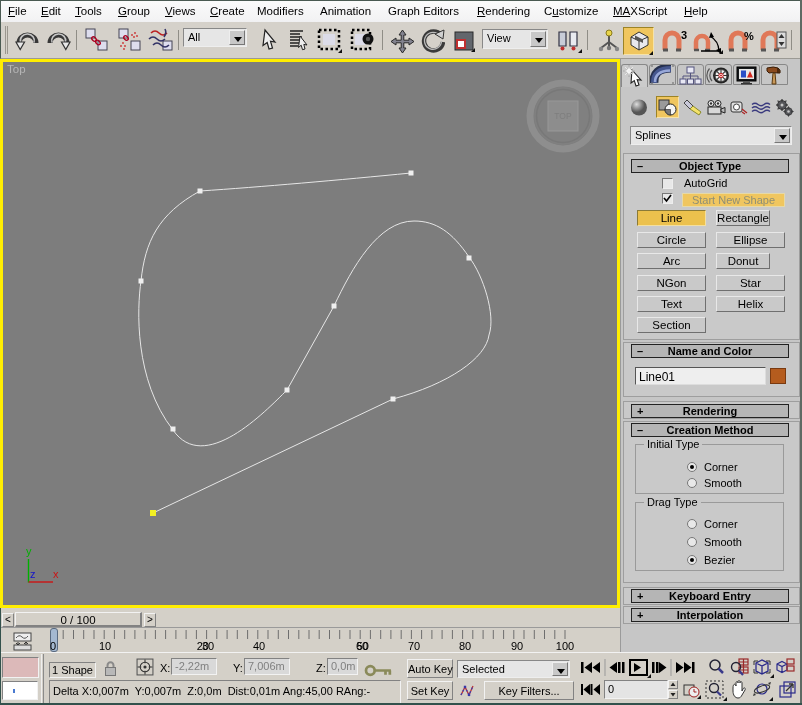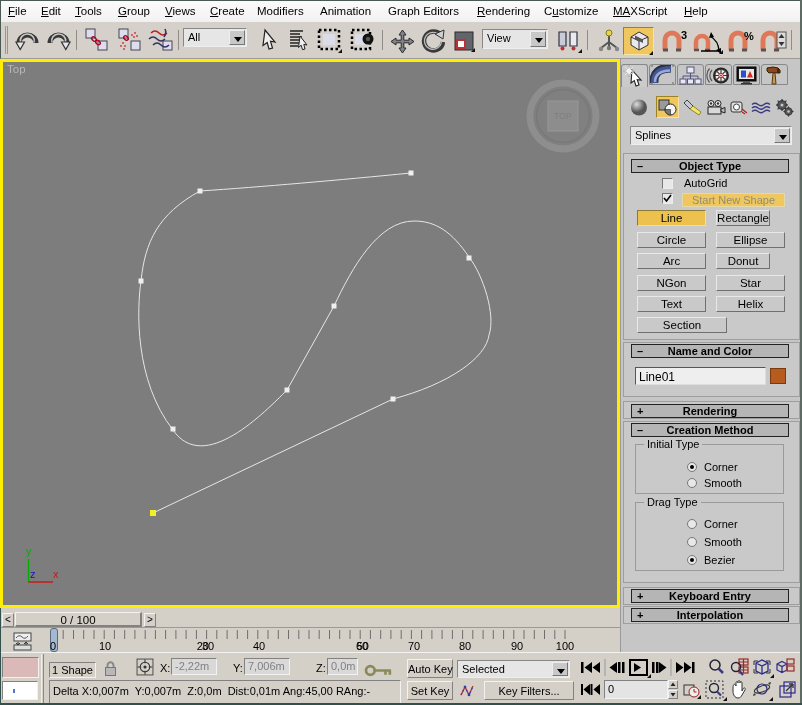--- a/index.html
+++ b/index.html
@@ -370,21 +370,21 @@
   <div class="maxbtn on" style="left:16px;top:151px;width:69px;height:16px;line-height:15px">Line</div>
   <div class="maxbtn" style="left:95px;top:151px;width:54px;height:16px;line-height:15px">Rectangle</div>
   <div class="maxbtn" style="left:16px;top:173px;width:69px;height:16px;line-height:15px">Circle</div>
   <div class="maxbtn" style="left:95px;top:173px;width:69px;height:16px;line-height:15px">Ellipse</div>
   <div class="maxbtn" style="left:16px;top:194px;width:69px;height:16px;line-height:15px">Arc</div>
   <div class="maxbtn" style="left:95px;top:194px;width:54px;height:16px;line-height:15px">Donut</div>
   <div class="maxbtn" style="left:16px;top:216px;width:69px;height:16px;line-height:15px">NGon</div>
   <div class="maxbtn" style="left:95px;top:216px;width:69px;height:16px;line-height:15px">Star</div>
   <div class="maxbtn" style="left:16px;top:237px;width:69px;height:16px;line-height:15px">Text</div>
   <div class="maxbtn" style="left:95px;top:237px;width:69px;height:16px;line-height:15px">Helix</div>
-  <div class="maxbtn" style="left:16px;top:258px;width:90px;height:16px;line-height:15px">Section</div>
+  <div class="maxbtn" style="left:16px;top:258px;width:69px;height:16px;line-height:15px">Section</div>
 
   <div class="rollwrap" style="top:283px;height:55px"></div>
   <div class="rollhead" style="left:10px;top:285px;width:158px"><span class="pm">–</span>Name and Color</div>
   <div class="abs" style="left:14px;top:308px;width:131px;height:18px;background:#eee;border:1px solid;border-color:#555 #ddd #ddd #555">
       <span style="position:absolute;left:3px;top:2px;font-size:12px">Line01</span>
     </div>
   <div class="abs" style="left:149px;top:309px;width:16px;height:16px;background:#b55c1e;border:1px solid #7a3a10"></div>
 
   <div class="rollwrap" style="top:342px;height:18px"></div>
   <div class="rollhead" style="left:10px;top:345px;width:158px"><span class="pm">+</span>Rendering</div>

